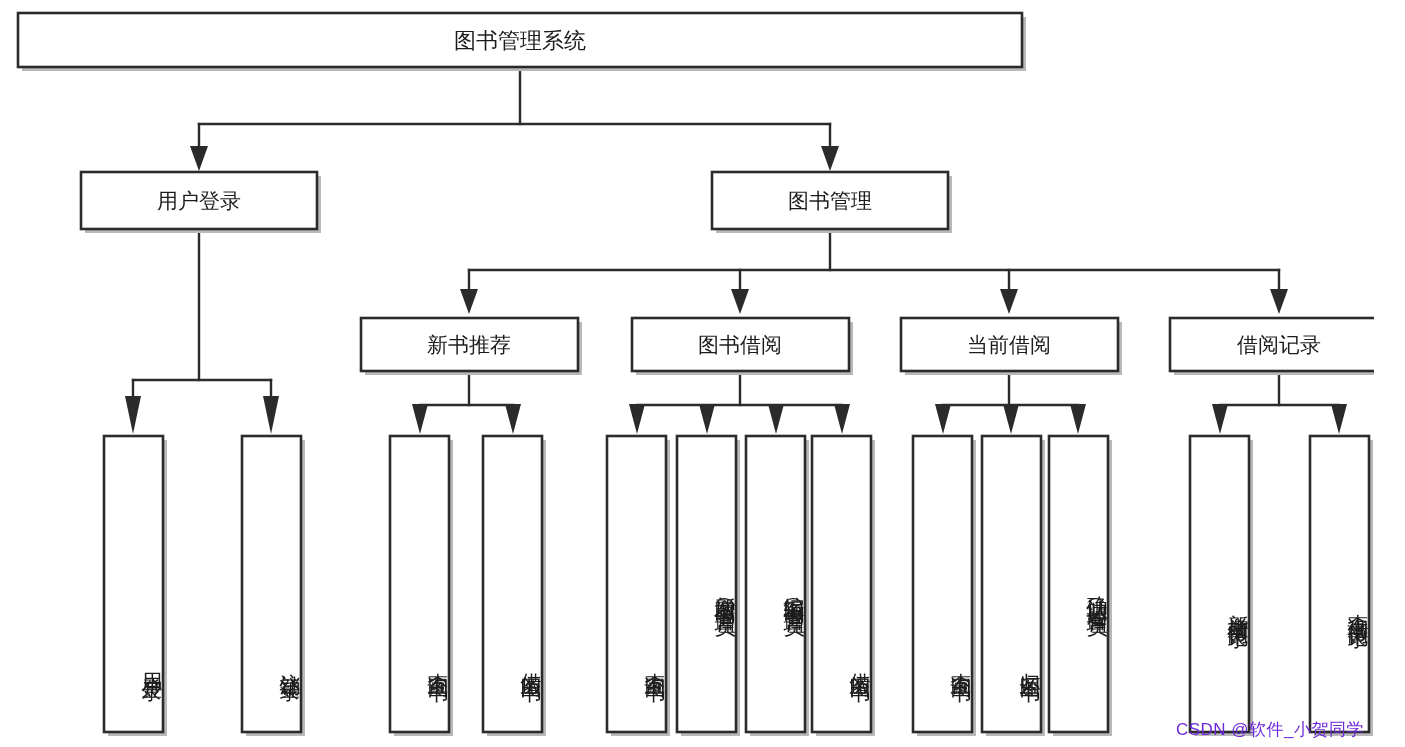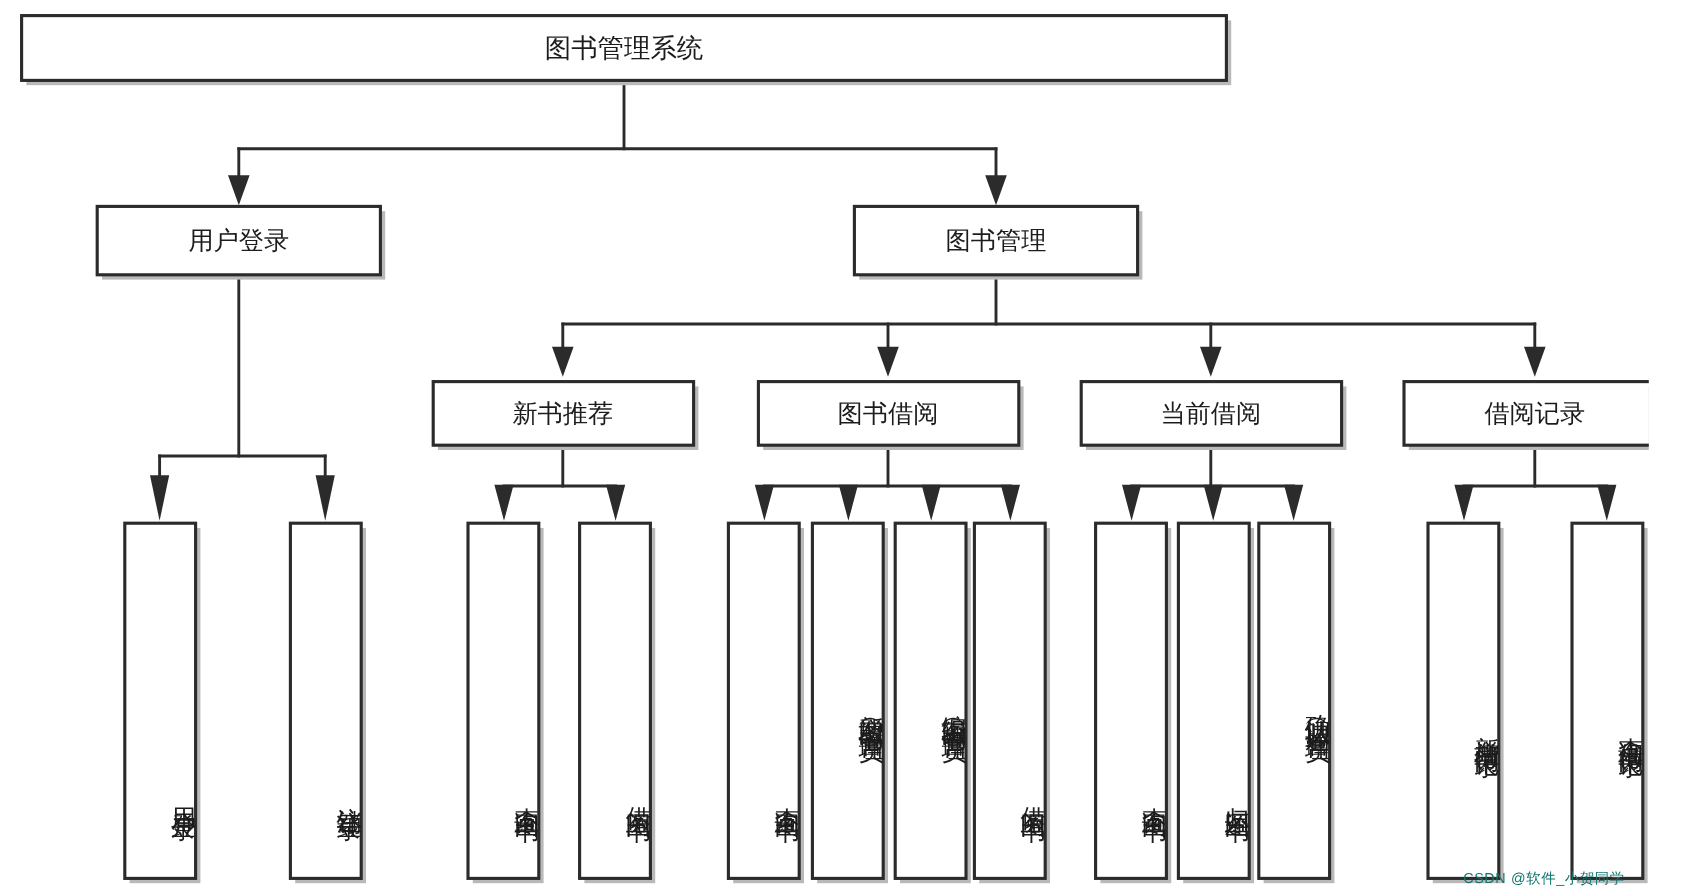--- a/index.html
+++ b/index.html
@@ -65,25 +65,25 @@
     font-family: "Liberation Sans", "DejaVu Sans", sans-serif;
     font-size: 21px;
     line-height: 1.05;
     color: #1c1c1c;
     letter-spacing: 3px;
     pointer-events: none;
     user-select: none;
   }
   .watermark {
     position: absolute;
-    right: 20px;
+    right: 10px;
     bottom: 6px;
     font-family: "Liberation Sans", "DejaVu Sans", sans-serif;
-    font-size: 12px;
-    color: #0f766e;
+    font-size: 17px;
+    color: #6d28d9;
     letter-spacing: 0.5px;
     white-space: nowrap;
   }
 </style>
 </head>
 <body>
 
 <div id="diagram-root">
 
   <svg id="diagram-svg" viewBox="0 0 1405 747">

